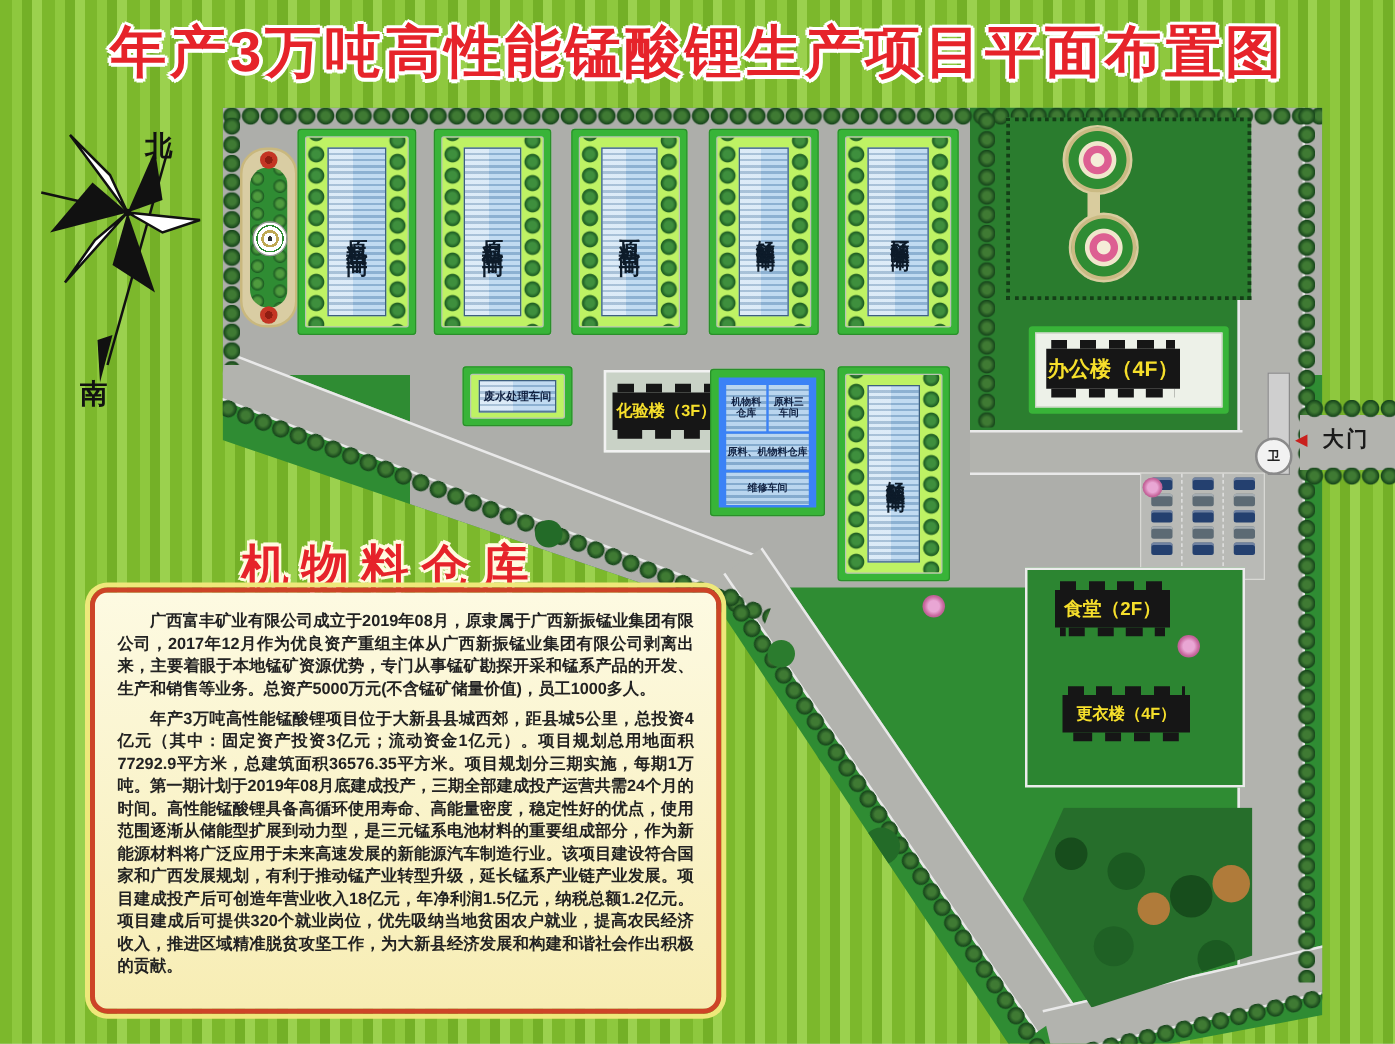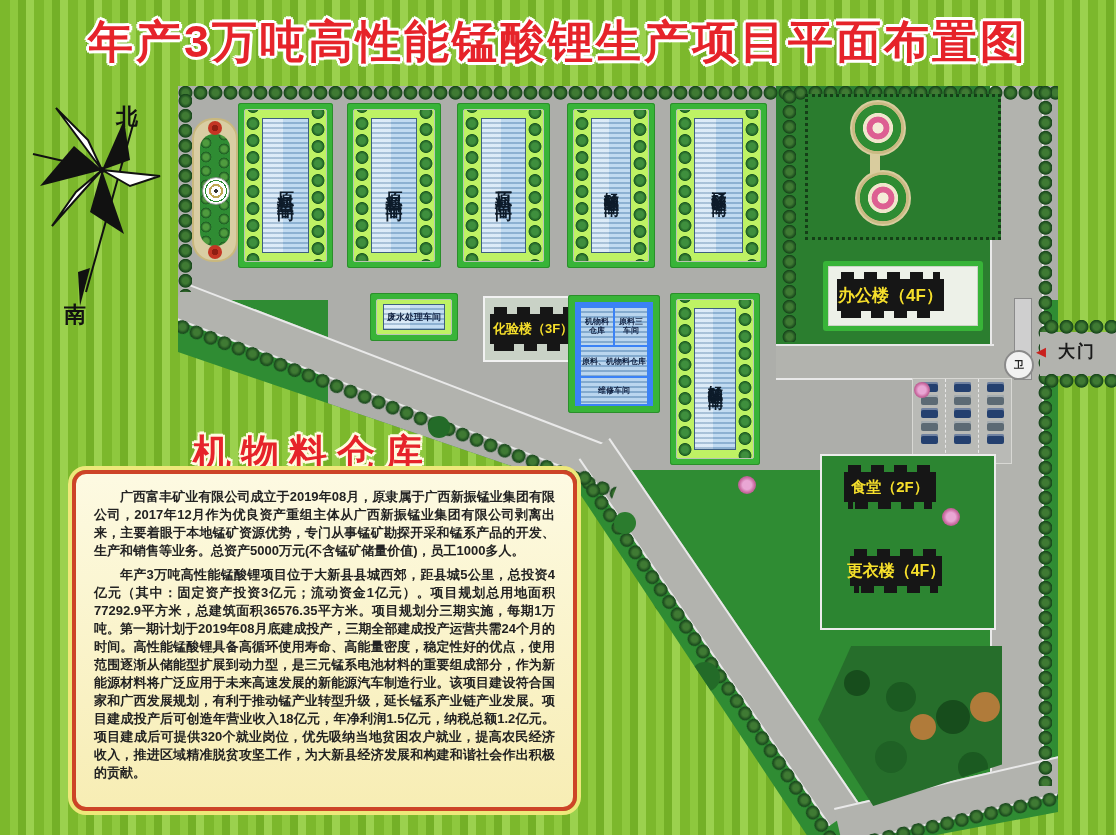--- a/index.html
+++ b/index.html
@@ -253,21 +253,21 @@
         <div class="car car-a"></div>
         <div class="car car-b"></div>
         <div class="car car-a"></div>
         <div class="car car-b"></div>
         <div class="car car-a"></div>
       </div>
   </div>
 
   <div class="abs lawn-sq" style="left:642px;top:368px;width:172px;height:172px;">
     <div class="blackbld" style="left:22px;top:16px;width:92px;height:30px;font-size:15px;">食堂（2F）</div>
-    <div class="blackbld" style="left:28px;top:100px;width:92px;height:30px;font-size:16px;">更衣楼（4F）</div>
+    <div class="blackbld" style="left:28px;top:100px;width:102px;height:30px;font-size:13px;">更衣楼（4F）</div>
     <div class="abs pink-tree" style="left:120px;top:52px;width:18px;height:18px;"></div>
   </div>
 
   <div class="abs btm-lawn" style="left:640px;top:560px;width:184px;height:160px;">
     <div class="abs btrees" style="left:26px;top:24px;"></div>
   </div>
 
   <div class="abs scatter" style="left:250px;top:330px;"></div>
   <div class="abs pink-tree" style="left:560px;top:390px;width:18px;height:18px;"></div>
   <div class="abs pink-tree" style="left:736px;top:296px;width:16px;height:16px;"></div>

